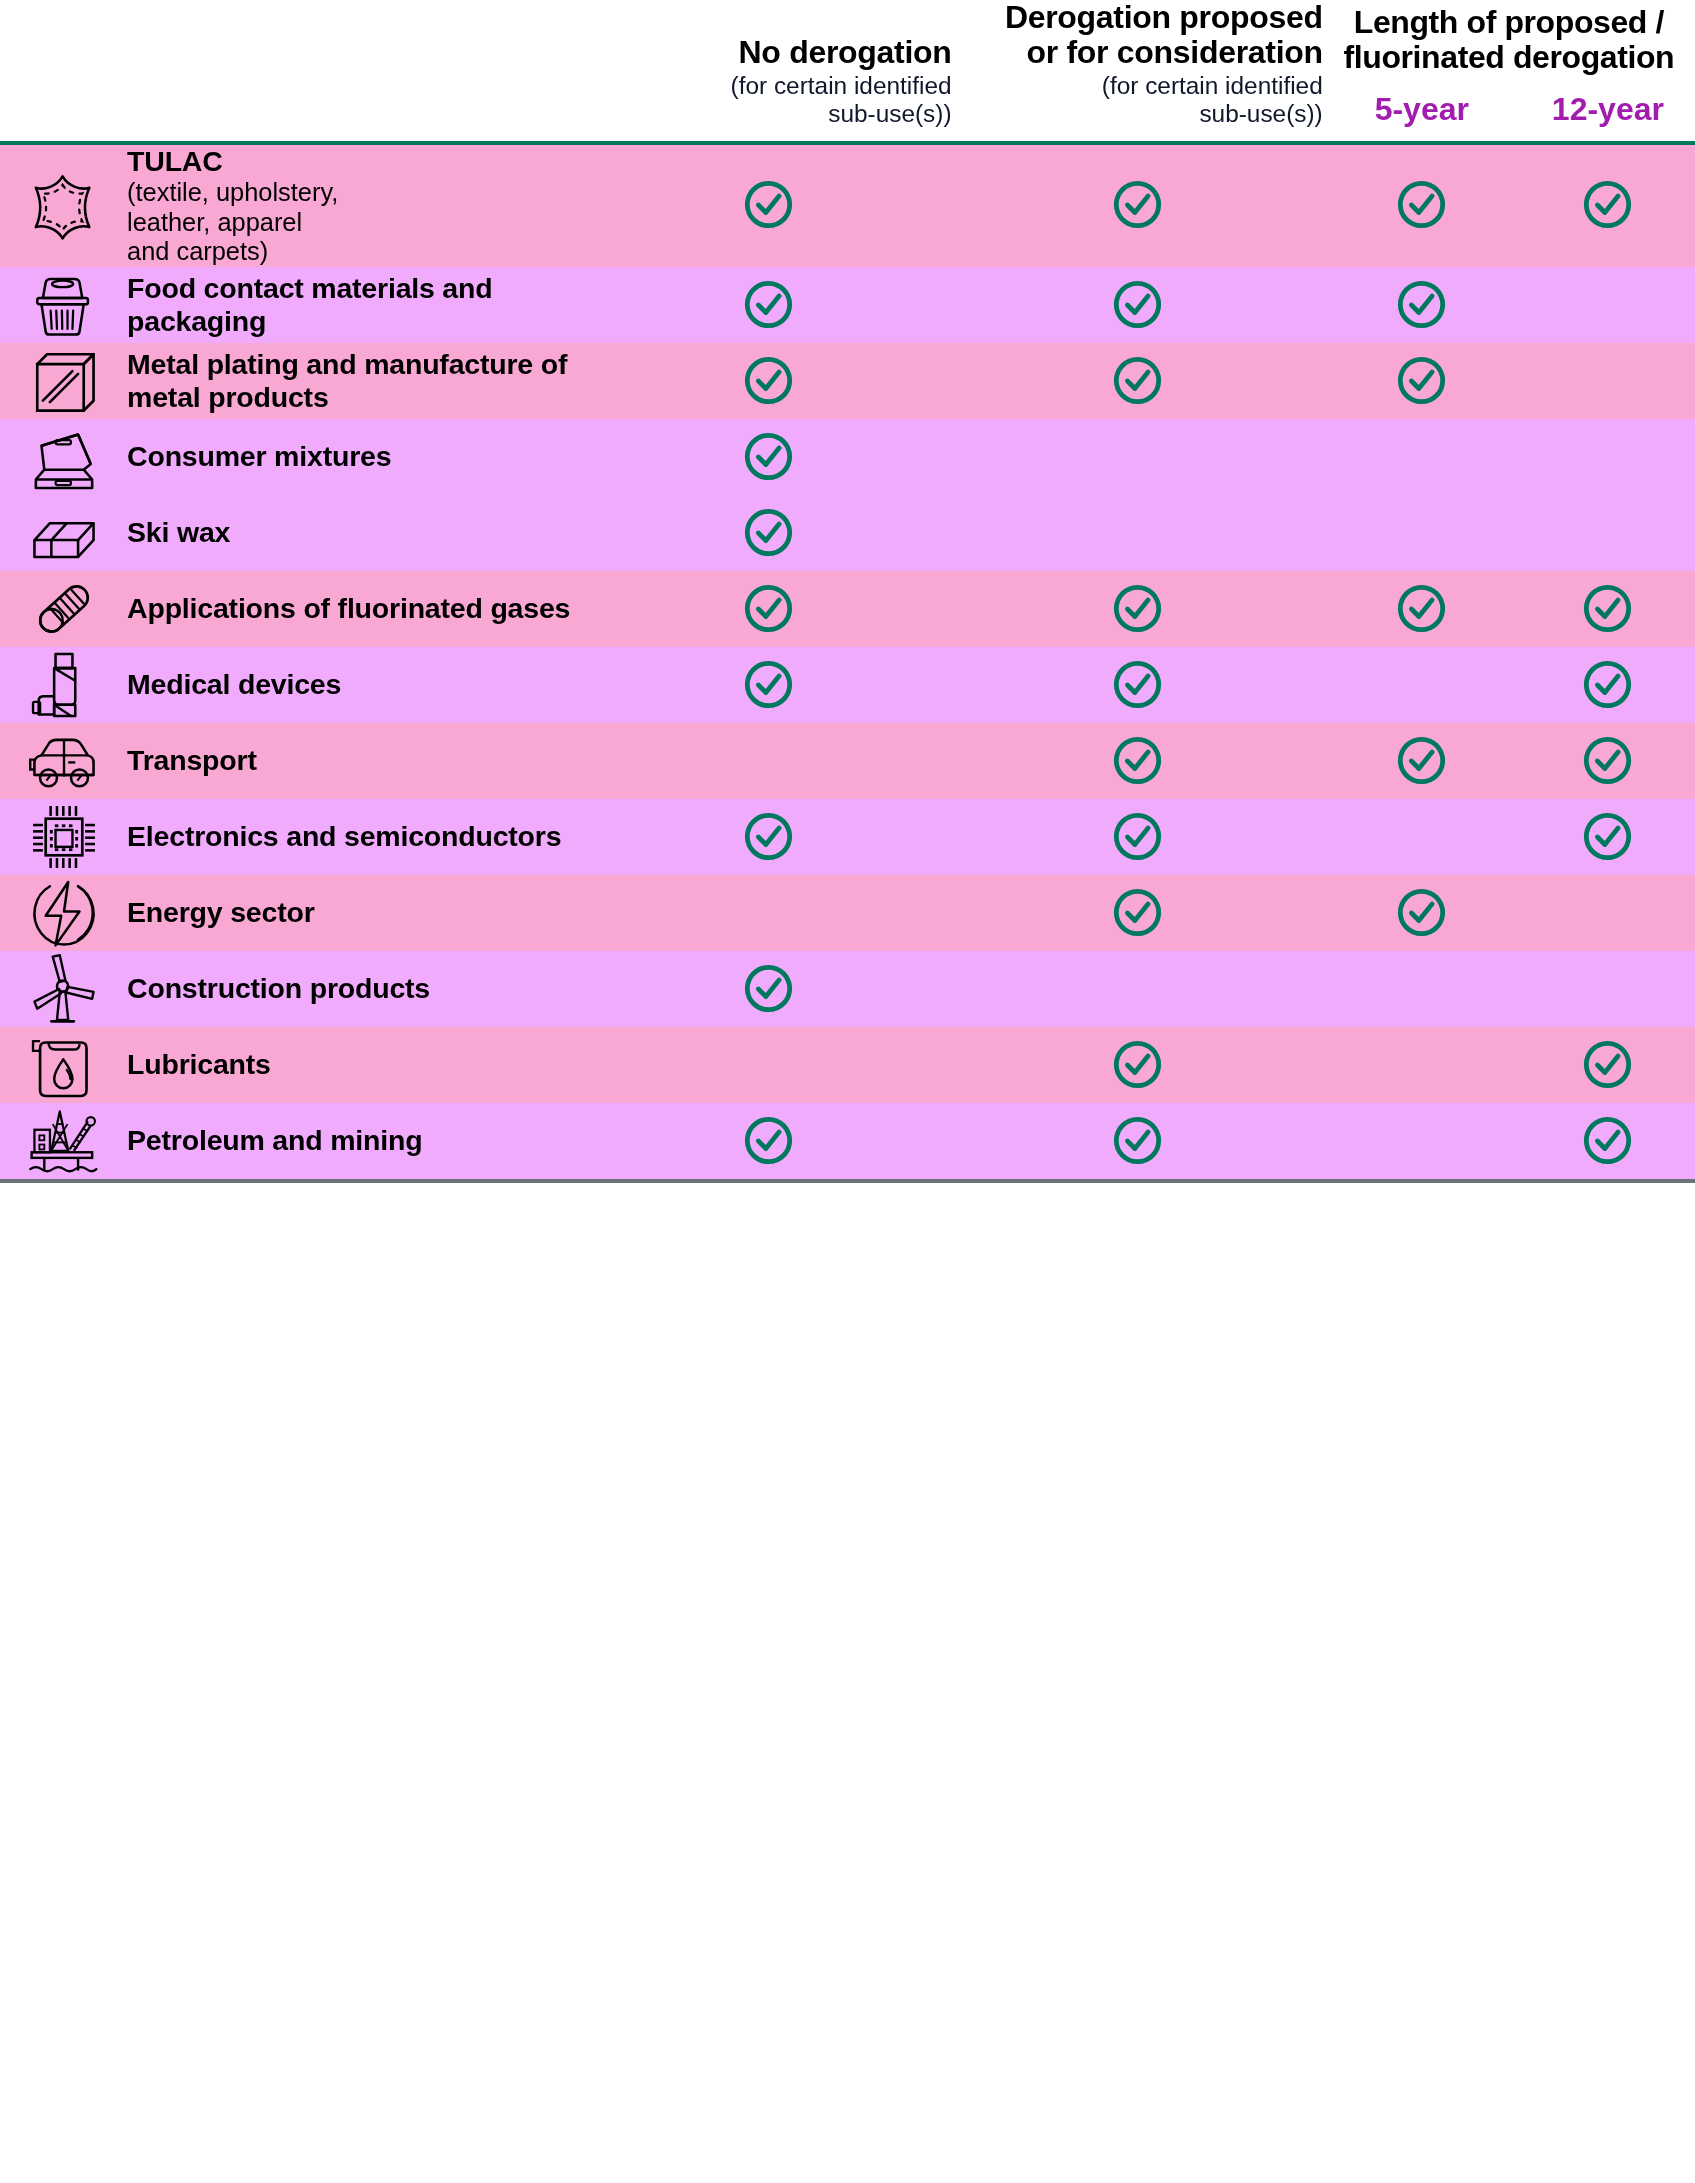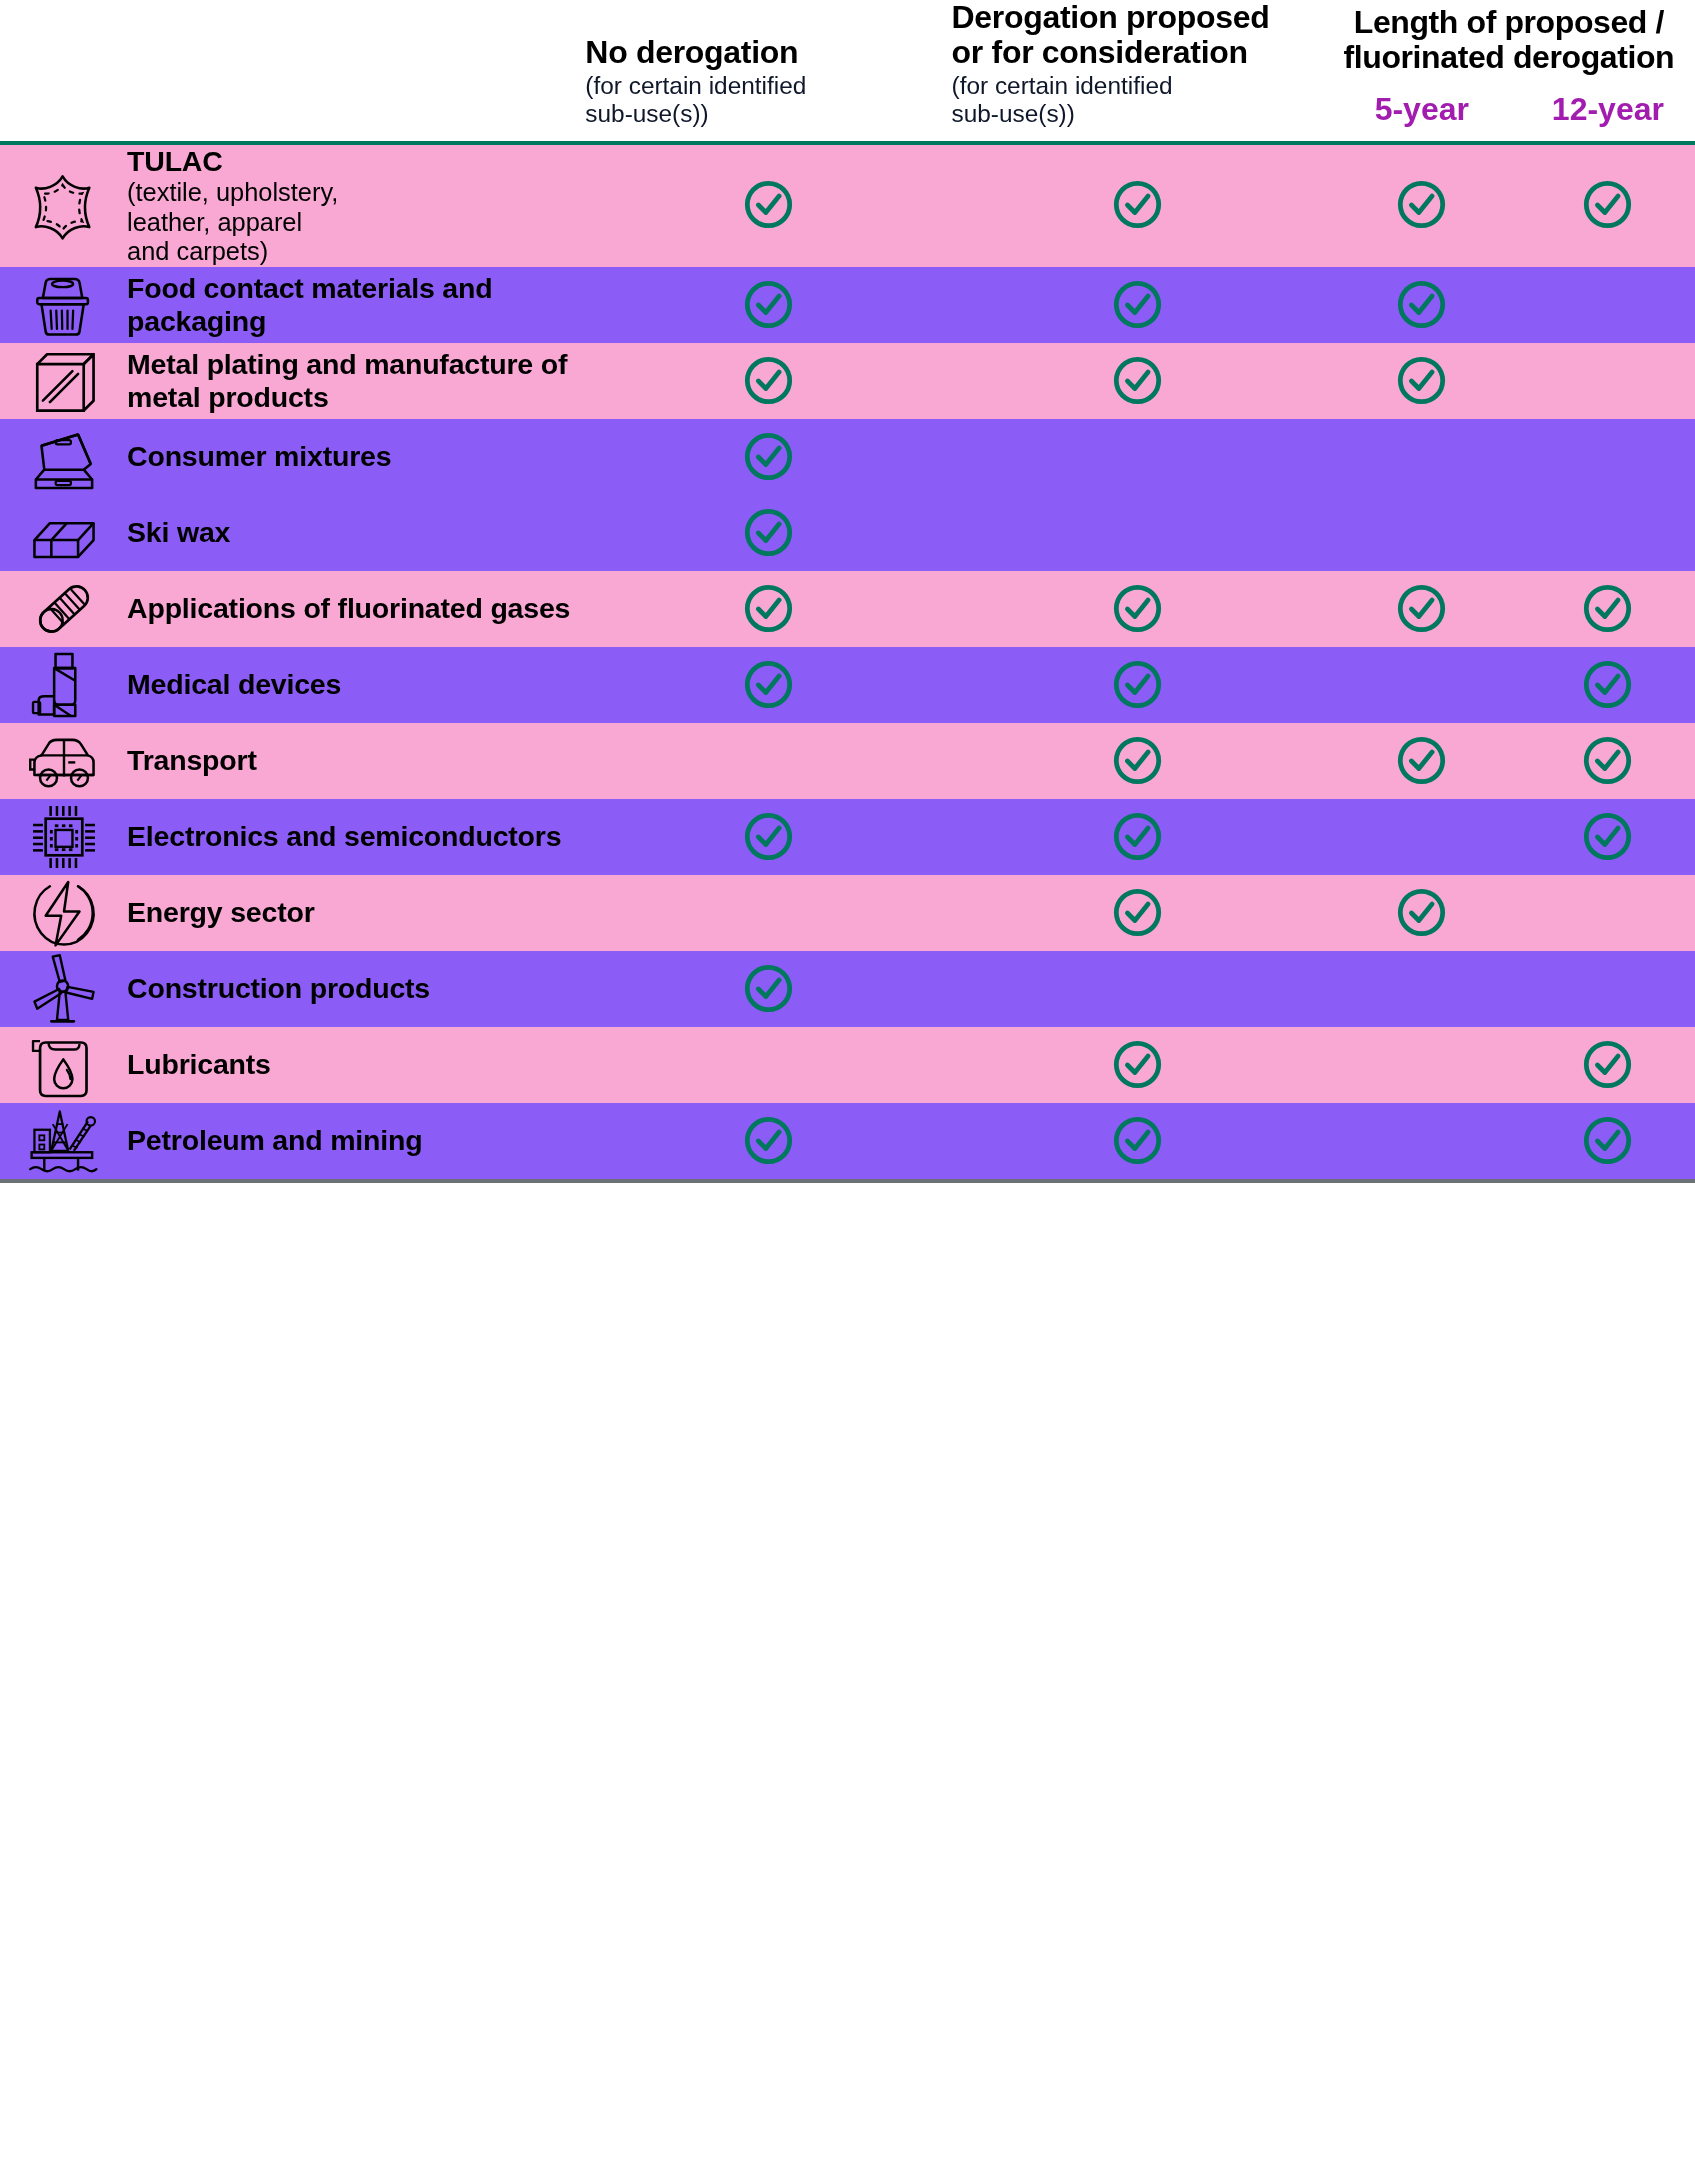--- a/index.html
+++ b/index.html
@@ -20,21 +20,21 @@
   .tbl { width: 1695px; border-collapse: collapse; table-layout: fixed; }
   col.c-icon  { width: 127px; }
   col.c-label { width: 458px; }
   col.c-a     { width: 366px; }
   col.c-b     { width: 371px; }
   col.c-c     { width: 198px; }
   col.c-d     { width: 174px; }
 
   
   .hdr-row td { vertical-align: bottom; padding: 0 0 13.2px 0; }
-  .hdr-block { text-align: left; }
+  .hdr-block { text-align: right; }
   .hdr-main {
     font-size: 32px;
     font-weight: bold;
     line-height: 1.10;
     color: #000;
     letter-spacing: -0.3px;
   }
   .hdr-sub {
     font-size: 24.4px;
     font-weight: normal;
@@ -74,21 +74,21 @@
   
   .botrule-row td {
     padding: 0;
     height: 4.1px;
     background: #6b7175;
   }
 
   
   tr.drow td { vertical-align: middle; padding: 0; }
   tr.drow.shade td { background: #f9a8d4; }
-  tr.drow.plain td { background: #8b5cf6; }
+  tr.drow.plain td { background: #f0abfc; }
 
   td.icon-cell { text-align: center; padding: 11.2px 0 11.2px 0; }
   td.icon-cell svg { display: block; margin: 0 auto; }
 
   td.label-cell { padding: 11.2px 15.3px 11.2px 0; }
   .lbl-main {
     font-size: 28.5px;
     font-weight: bold;
     line-height: 1.16;
     color: #000;

